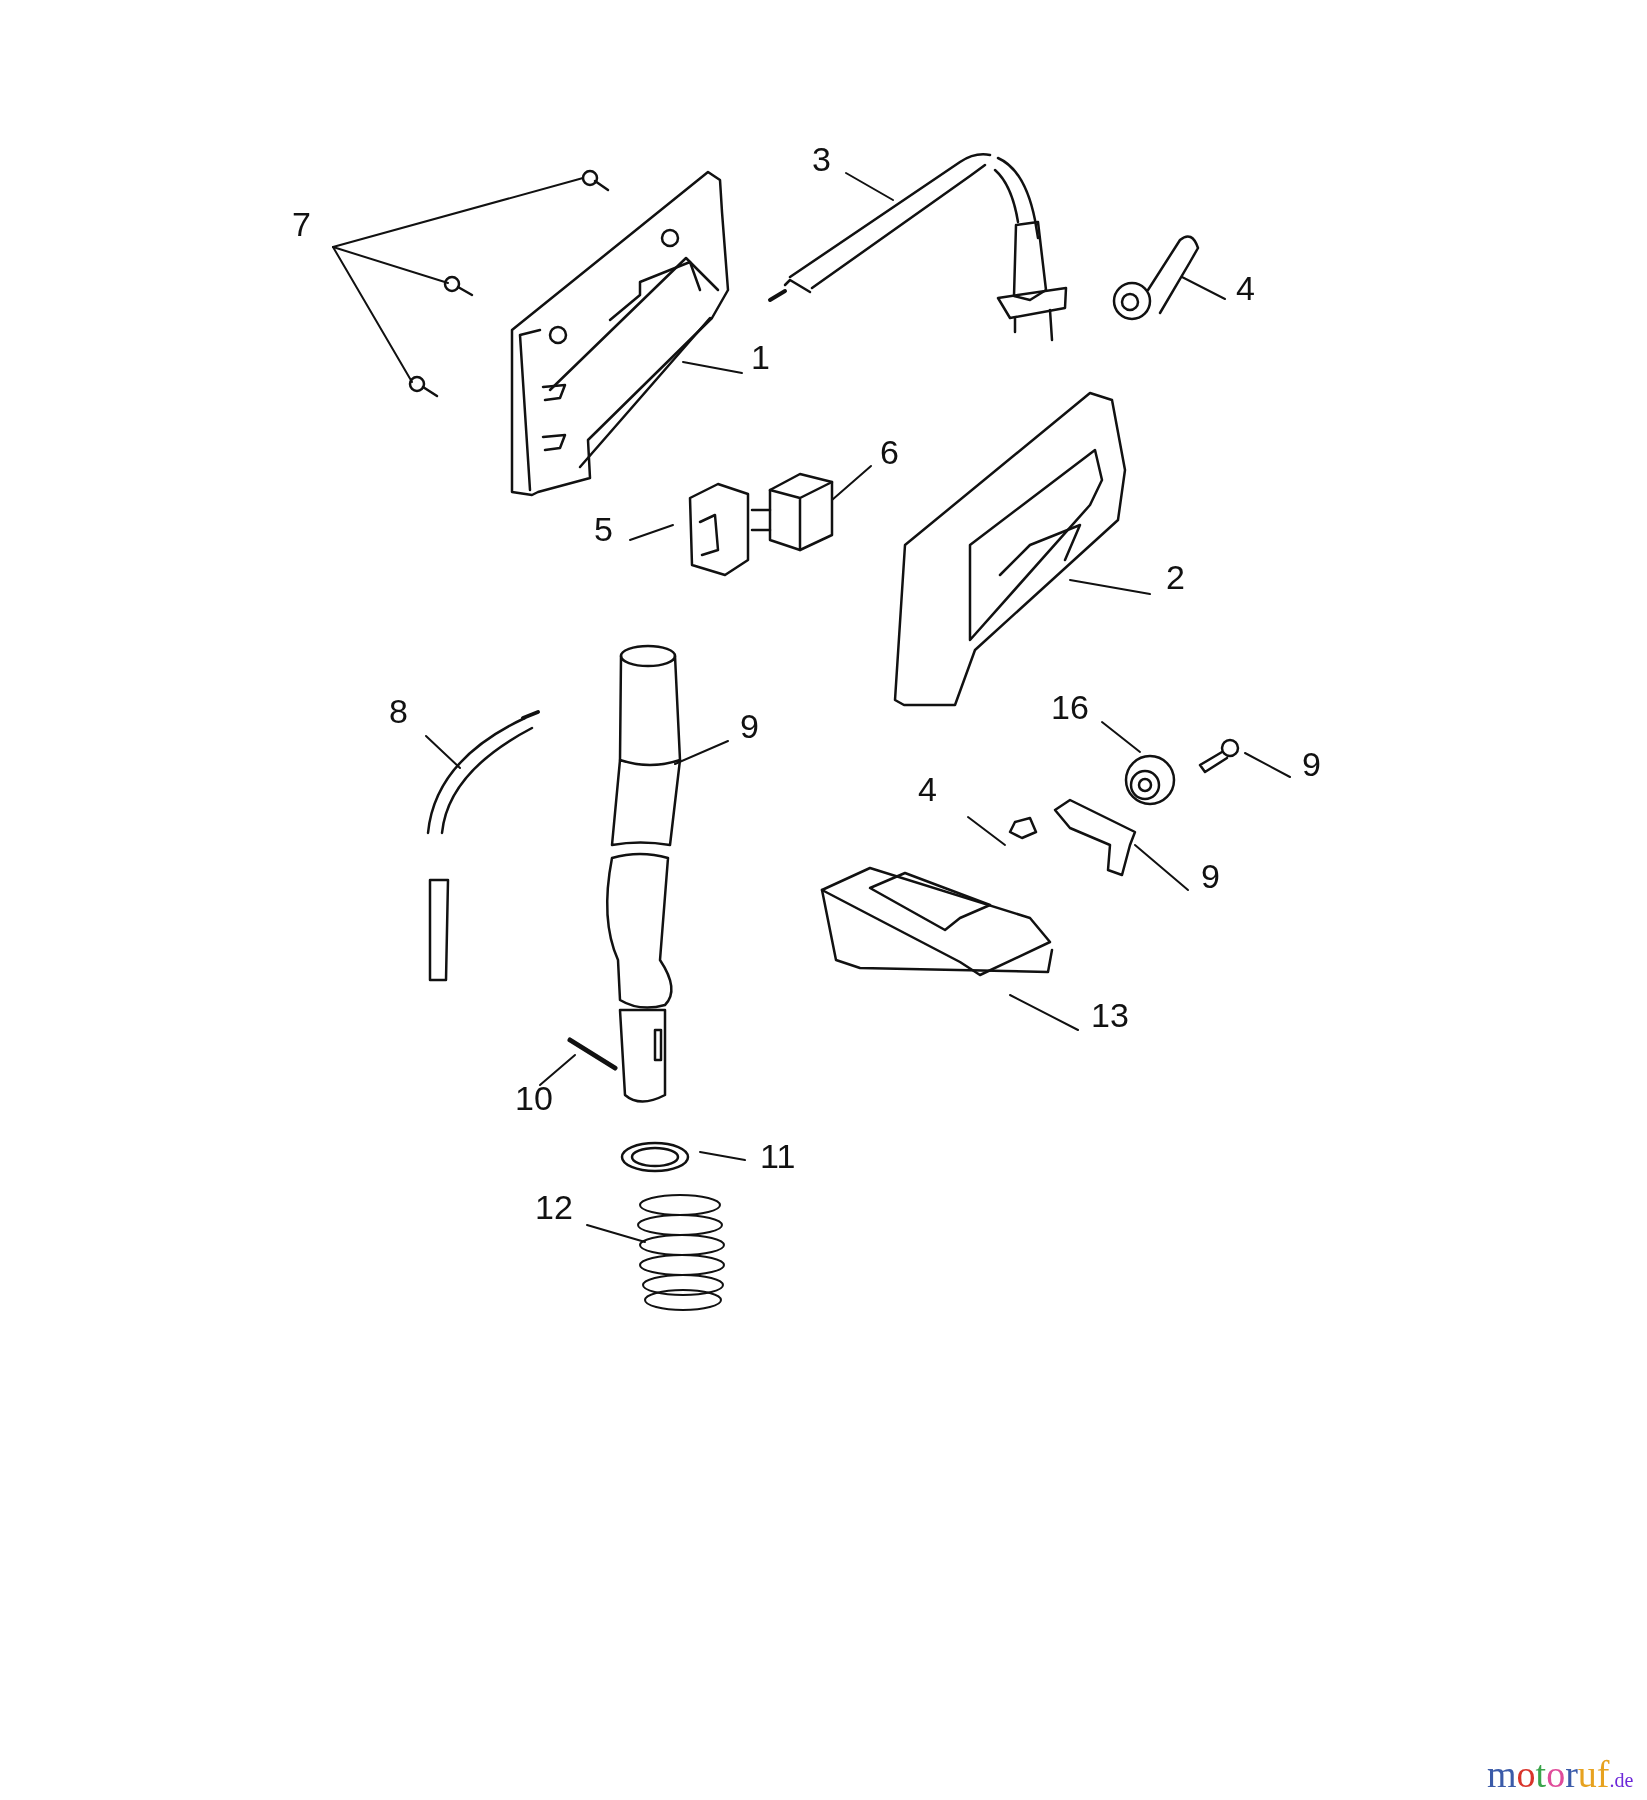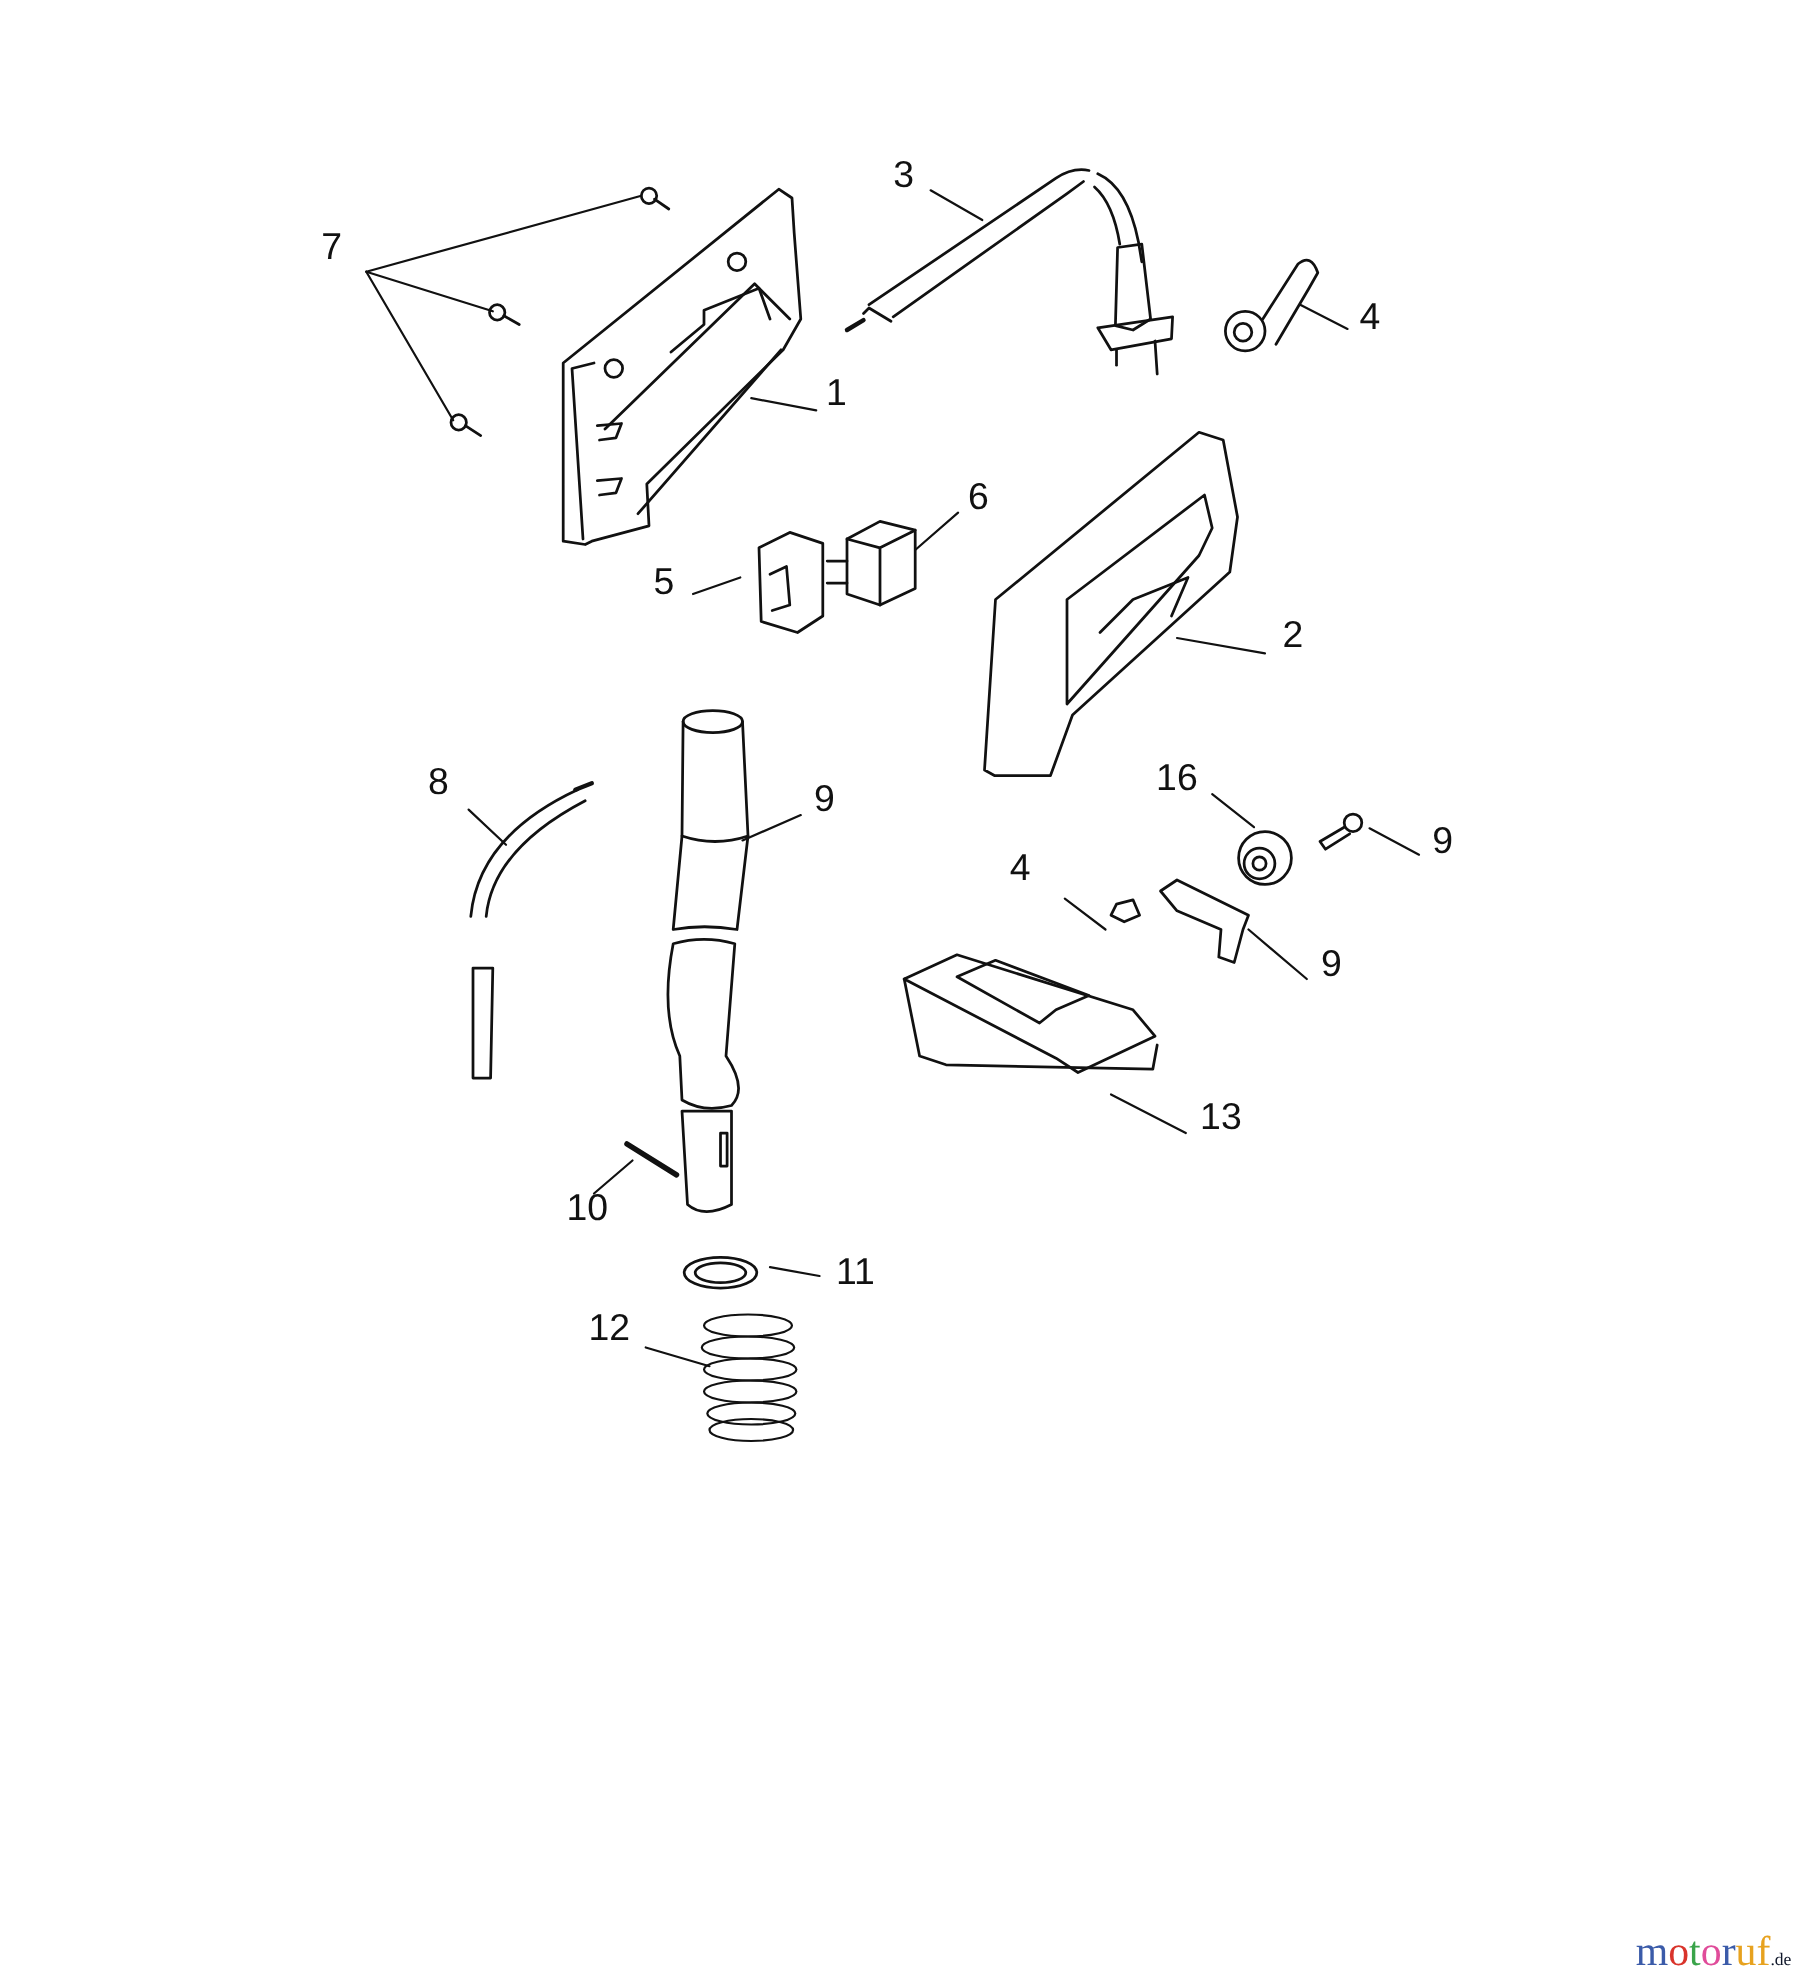--- a/index.html
+++ b/index.html
@@ -1,20 +1,20 @@
 <!DOCTYPE html>
 <html><head>
 <meta charset="utf-8">
 <style>
   html,body{margin:0;padding:0;background:#fff;}
   body{width:1647px;height:1800px;position:relative;overflow:hidden;font-family:"Liberation Sans",sans-serif;}
   svg.diagram{position:absolute;left:0;top:0;}
   .lbl{position:absolute;font-size:34px;color:#111;line-height:1;}
   .logo{position:absolute;left:1487px;top:1752px;font-family:"Liberation Serif",serif;font-size:38px;letter-spacing:0px;}
-  .logo .de{font-size:16px;color:#0f172a;}
+  .logo .de{font-size:20px;color:#6d28d9;}
 </style>
 </head>
 <body>
 
 <svg class="diagram" width="1647" height="1800" viewBox="0 0 1647 1800" fill="none" stroke="#111" stroke-width="2.5" stroke-linejoin="round" stroke-linecap="round">
 
   <g stroke-width="2">
     <line x1="333" y1="247" x2="583" y2="178"></line>
     <line x1="333" y1="247" x2="448" y2="283"></line>
     <line x1="333" y1="247" x2="412" y2="382"></line>

